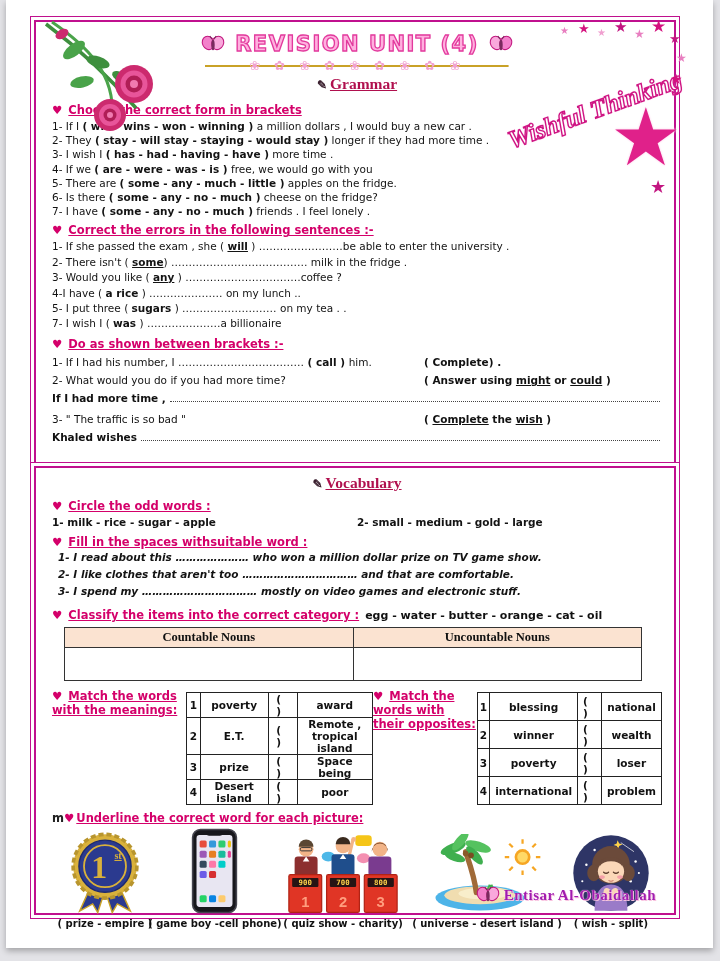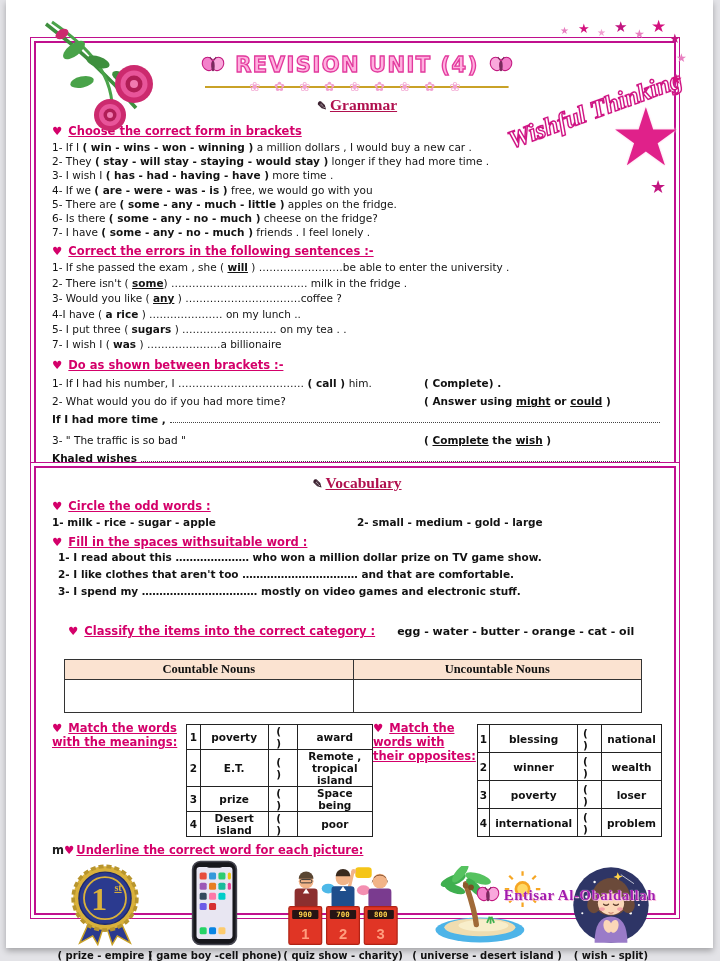--- a/index.html
+++ b/index.html
@@ -4,21 +4,21 @@
 <style>
   html,body{margin:0;padding:0;}
   body{
     width:720px;height:961px;background:#e3e3e7;position:relative;overflow:hidden;
     font-family:"DejaVu Sans","Liberation Sans",sans-serif;color:#111;
   }
   .sheet{position:absolute;left:6px;top:0;width:707px;height:948px;background:#fff;
     box-shadow:0 3px 6px rgba(0,0,0,.28);}
   .frame{position:absolute;left:30px;border:1px solid #c0108e;padding:3px;background:#fff;box-sizing:border-box;}
   .frame-inner{border:2px solid #c0108e;height:100%;box-sizing:border-box;padding:4px 12px 4px 16px;position:relative;}
-  .frame-grammar{top:37px;width:650px;height:544px;}
+  .frame-grammar{top:16px;width:650px;height:544px;}
   .frame-vocab{top:462px;width:650px;height:457px;}
 
   
   .title-row{display:flex;justify-content:center;align-items:center;gap:10px;margin-top:6px;}
   .main-title{font-weight:800;font-size:21px;letter-spacing:1.5px;color:#ffb0df;
     -webkit-text-stroke:1.3px #e23a9d;text-shadow:0 0 1px #e23a9d;}
   .chain{width:330px;margin:2px auto 0;text-align:center;color:#f2a0cf;font-size:13px;letter-spacing:5px;
     background:linear-gradient(to bottom,transparent 46%,#c9a227 46%,#c9a227 58%,transparent 58%) center/92% 100% no-repeat;}
   .big-h{display:flex;justify-content:center;align-items:baseline;gap:3px;margin-top:2px;
     font-family:"Liberation Serif",serif;font-weight:700;font-size:15.5px;color:#b0104e;}
@@ -46,21 +46,21 @@
   .doas-right{width:238px;font-weight:800;}
   .lead-row{display:flex;align-items:baseline;font-size:10.5px;font-weight:800;line-height:17px;}
   .leader{flex:1;border-bottom:1.3px dotted #444;margin:0 2px 3px 4px;height:12px;}
 
   
   .odd-row{display:flex;margin-top:2px;}
   .odd-row .qline{flex:1;}
   .fill-h{display:flex;align-items:baseline;gap:6px;}
   .fill-opts{font-size:11px;font-weight:800;}
   .fill-items{margin-left:6px;}
-  .fill-items .qline{line-height:17px;}
+  .fill-items .qline{line-height:17px;font-style:italic;}
   .classify-h{display:flex;align-items:baseline;gap:6px;margin-top:8px;}
   .classify-words{font-size:11px;font-weight:800;}
   table.classify{border-collapse:collapse;width:578px;margin:5px 0 0 12px;}
   table.classify th{border:1.5px solid #333;background:#fbe3d1;font-family:"Liberation Serif",serif;
     font-size:12.5px;padding:2px;}
   table.classify td{border:1.5px solid #333;height:30px;}
   .match-wrap{display:flex;justify-content:space-between;margin-top:8px;}
   .match-col{display:flex;flex-direction:row;}
   table.match{border-collapse:collapse;margin-top:3px;}
   table.match td{border:1.2px solid #222;font-size:10.5px;font-weight:600;padding:0 5px;height:15.5px;text-align:center;}
@@ -213,21 +213,21 @@
         <span class="hh">Fill  in the spaces withsuitable word :</span>
       </p>
     </div>
     <div class="fill-items">
       <p class="qline" style="font-weight:600">1-  I read about this  ………………… who won a million dollar prize on TV game show.</p>
       <p class="qline" style="font-weight:600">2-  I like clothes that aren't too  …………………………… and that are comfortable.</p>
       <p class="qline" style="font-weight:600">3-  I spend my  ……………………………  mostly on video games and electronic stuff.</p>
     </div>
 
     <div class="classify-h">
-      <p class="sec-h" style="margin:16px">
+      <p class="sec-h" style="margin:0">
         <span class="heart">♥</span>
         <span class="hh">Classify the items into  the correct category :</span>
       </p>
       <span class="classify-words">egg - water - butter -  orange   - cat  -  oil</span>
     </div>
     <table class="classify">
       <tbody>
           <tr>
         <th style="width:50%">Countable Nouns</th>
         <th>Uncountable Nouns</th>

